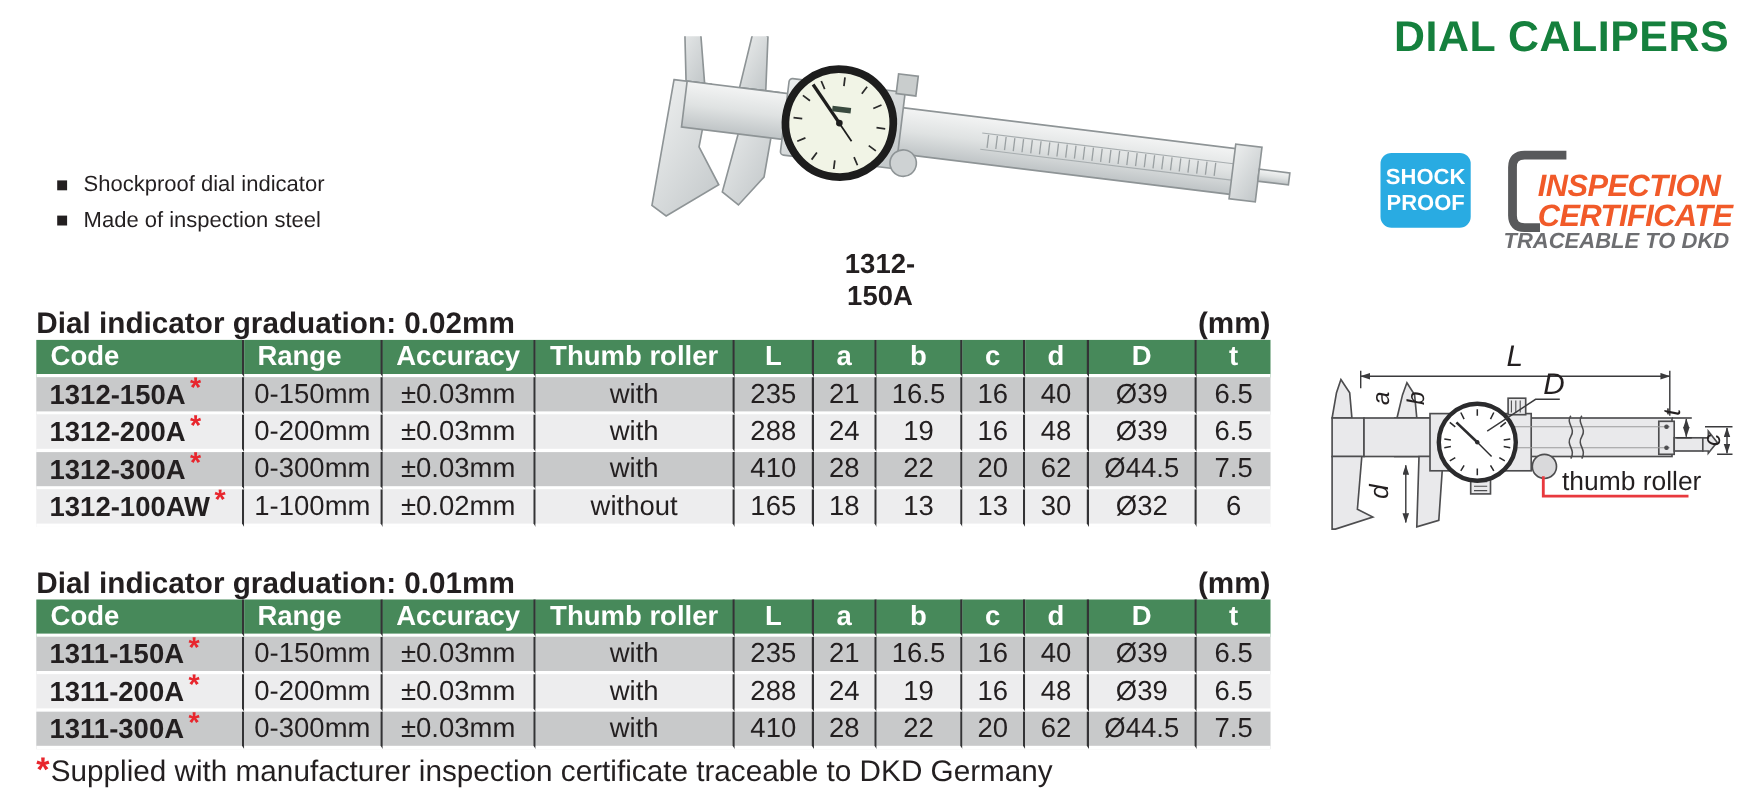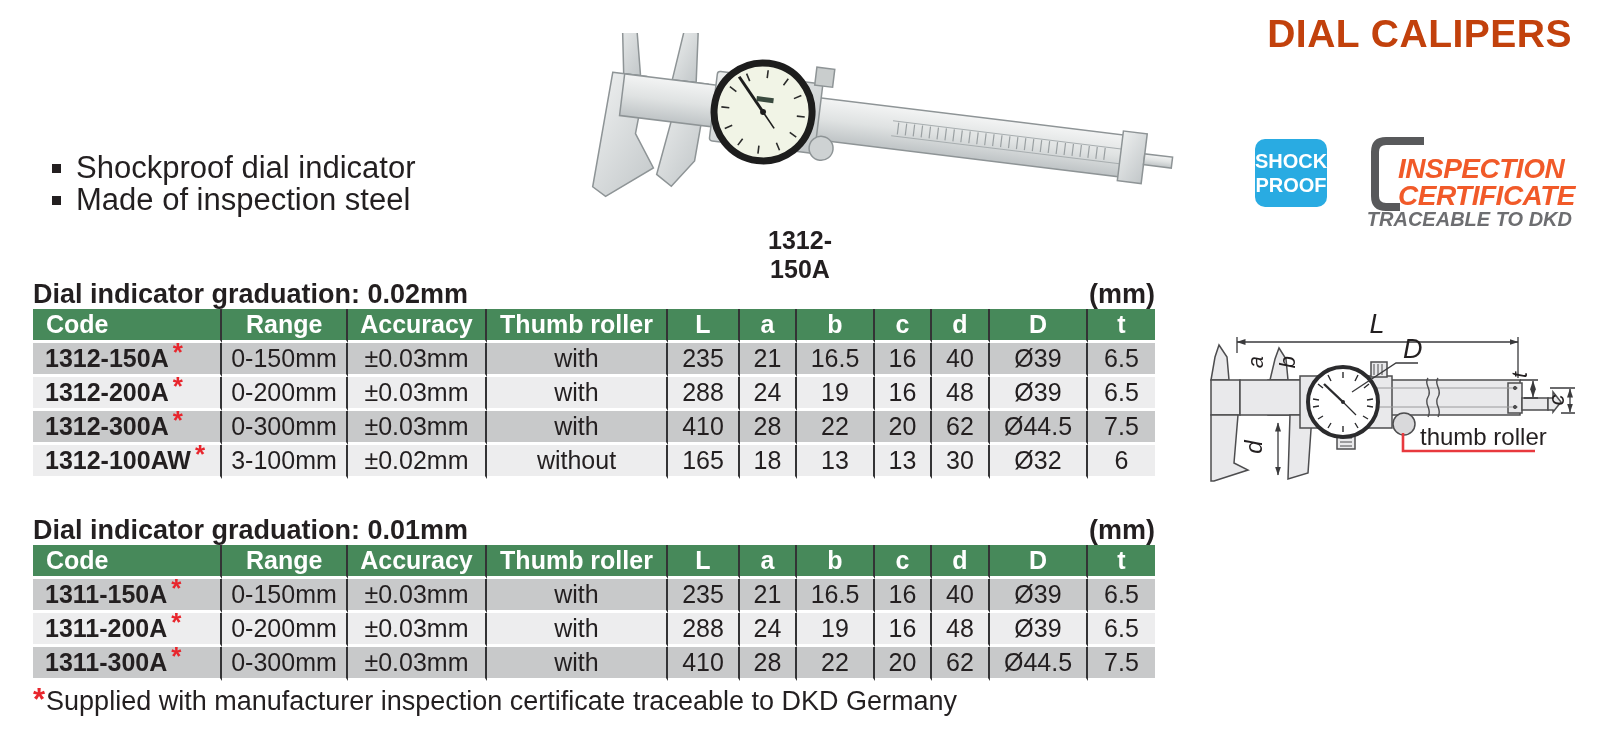--- a/index.html
+++ b/index.html
@@ -1,33 +1,33 @@
 <!DOCTYPE html>
 <html><head>
 <meta charset="utf-8">
 <style>
   html,body{margin:0;padding:0;background:#fff;}
   .page{position:relative;width:1600px;height:732px;background:#fff;overflow:hidden;
         font-family:"Liberation Sans",sans-serif;color:#231f20;}
 
   
   .page-title{position:absolute;top:12px;left:0;right:28px;text-align:right;
-              font-size:39px;font-weight:bold;letter-spacing:.5px;color:#c2410c;}
-
-  
-  .features{position:absolute;left:52px;top:152px;font-size:31px;}
+              font-size:39px;font-weight:bold;letter-spacing:.5px;color:#15803d;}
+
+  
+  .features{position:absolute;left:52px;top:152px;font-size:20px;}
   .feature-row{display:flex;align-items:center;height:32px;gap:15px;}
   .bullet-sq{width:9px;height:9px;background:#231f20;flex:0 0 auto;}
 
   
   .product-caption{position:absolute;left:745px;top:226px;width:110px;
                    font-size:25px;font-weight:bold;text-align:center;}
 
   
-  .shock-badge{position:absolute;left:1255px;top:139px;width:72px;height:68px;
+  .shock-badge{position:absolute;left:1255px;top:139px;width:82px;height:68px;
                background:#29abe2;border-radius:10px;display:flex;flex-direction:column;
                align-items:center;justify-content:center;color:#fff;font-weight:bold;
                font-size:20px;line-height:1.2;}
   
   .cert-bracket{position:absolute;left:1366px;top:134px;}
   .cert-words{position:absolute;left:1398px;top:156px;font-style:italic;font-weight:bold;
               font-size:28px;line-height:.95;color:#f15a29;letter-spacing:-.5px;white-space:nowrap;}
   .cert-sub{position:absolute;left:1366px;top:208px;width:206px;text-align:right;
             font-style:italic;font-weight:bold;font-size:20px;color:#6d6e71;white-space:nowrap;}
 
@@ -40,21 +40,21 @@
   
   .tbl-host{position:absolute;left:33px;}
   .tbl-1{top:309px;} .tbl-2{top:545px;}
   table.spec{border-collapse:separate;border-spacing:0;table-layout:fixed;width:1122px;}
   table.spec th,table.spec td{box-sizing:border-box;height:34px;padding:0;
       border-bottom:3px solid #fff;border-right:2px solid #333335;
       font-size:25px;text-align:center;vertical-align:middle;overflow:hidden;}
   table.spec th:last-child,table.spec td:last-child{border-right:none;}
   table.spec th{background:#47895a;color:#fff;font-weight:bold;}
   table.spec th.h-code{text-align:left;padding-left:13px;}
-  table.spec th.h-range{text-align:left;padding-left:24px;}
+  table.spec th.h-range{text-align:left;padding-left:12px;}
   table.spec tbody tr:nth-child(odd) td{background:#c8c9ca;}
   table.spec tbody tr:nth-child(even) td{background:#ededee;}
   table.spec td.code{text-align:left;padding-left:12px;font-weight:bold;}
   table.spec .star{color:#e8262d;font-weight:bold;font-size:26px;position:relative;top:-6px;margin-left:4px;}
 
   
   .footnote{position:absolute;left:33px;top:686px;font-size:27px;}
   .footnote .fstar{color:#e8262d;font-weight:bold;font-size:31px;vertical-align:top;
                    position:relative;top:-4px;margin-right:1px;}
 
@@ -210,21 +210,21 @@
             <td>410</td>
             <td>28</td>
             <td>22</td>
             <td>20</td>
             <td>62</td>
             <td>Ø44.5</td>
             <td>7.5</td>
           </tr>
           <tr>
             <td class="code"><span>1312-100AW</span><span class="star">*</span></td>
-            <td>3-100mm</td>
+            <td>1-100mm</td>
             <td>±0.02mm</td>
             <td>without</td>
             <td>165</td>
             <td>18</td>
             <td>13</td>
             <td>13</td>
             <td>30</td>
             <td>Ø32</td>
             <td>6</td>
           </tr>

